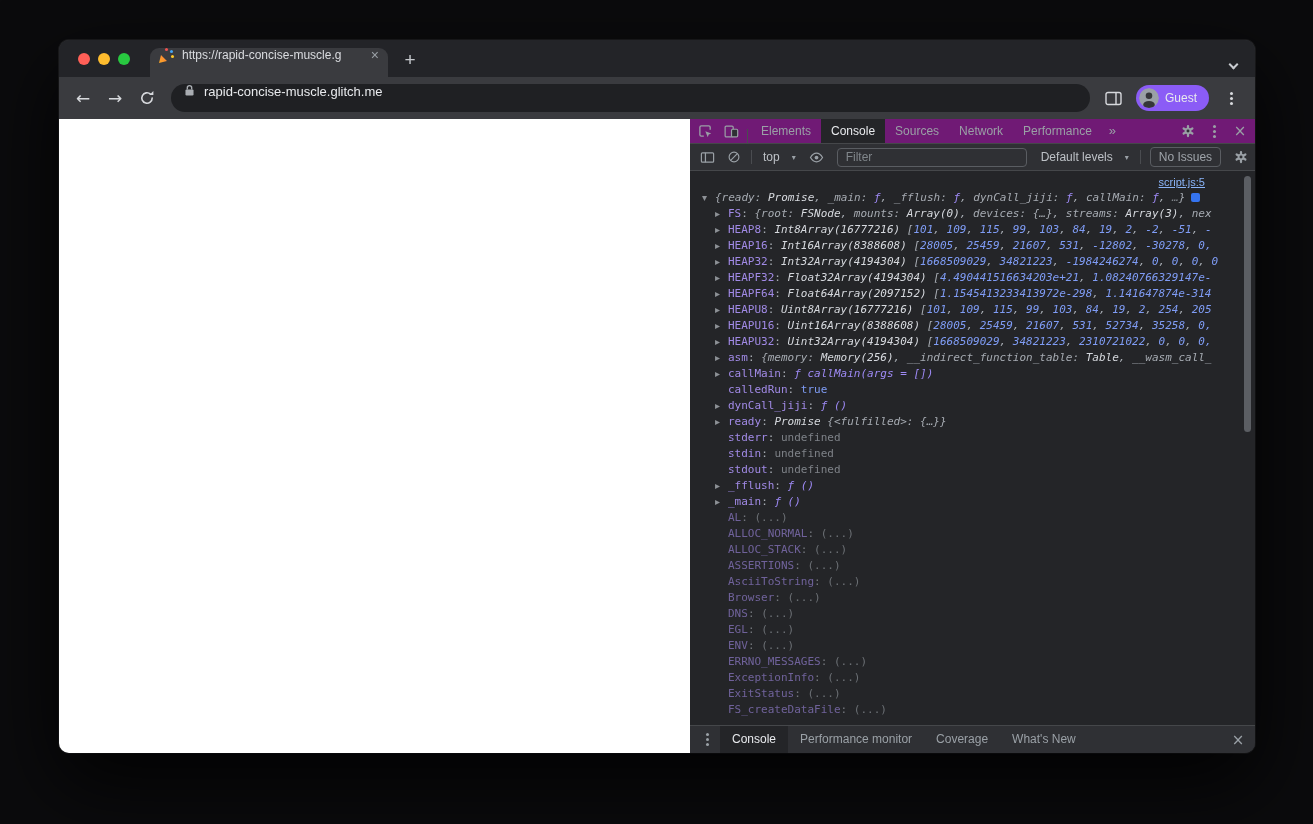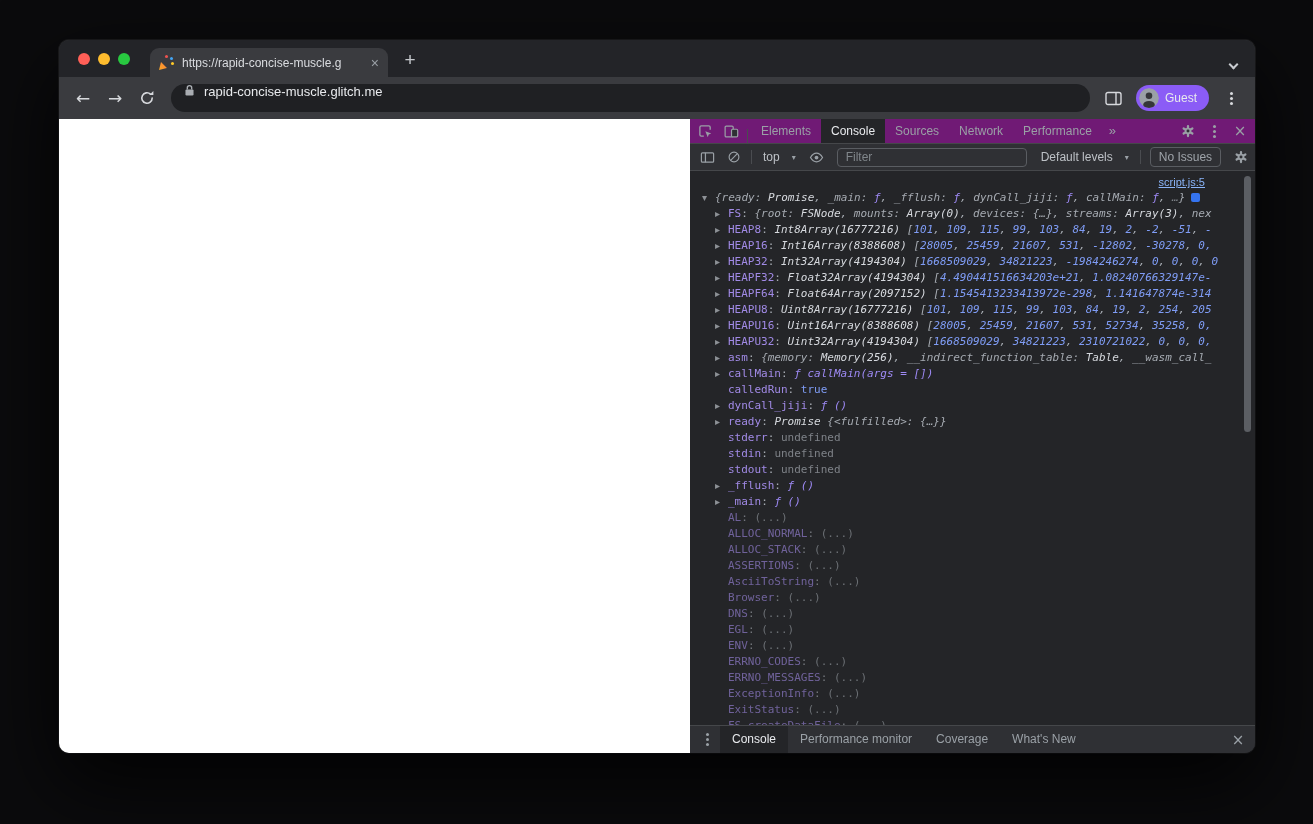--- a/index.html
+++ b/index.html
@@ -7,21 +7,21 @@
   body{background:#0b0b0d;font-family:"Liberation Sans",sans-serif;position:relative;overflow:hidden}
   .window{position:absolute;left:59px;top:40px;width:1196px;height:713px;border-radius:10px;overflow:hidden;
     background:#3a3b3f;display:flex;flex-direction:column;
     box-shadow:0 30px 80px rgba(0,0,0,.85),0 0 0 1px rgba(255,255,255,.07)}
   
   .tabstrip{height:37px;background:#232428;display:flex;align-items:flex-end;position:relative;flex:none}
   .traffic{position:absolute;left:19px;top:13px;display:flex;gap:8px}
   .tl{width:12px;height:12px;border-radius:50%}
   .tl.red{background:#ff5f57}.tl.yellow{background:#febc2e}.tl.green{background:#28c840}
   .tab{margin-left:91px;width:238px;height:29px;background:#3a3b3f;border-radius:9px 9px 0 0;
-    display:flex;align-items:center;padding:0 9px;gap:8px}
+    display:flex;padding:0 9px;gap:8px}
   .favicon{width:15px;height:15px;position:relative;flex:none}
   .favicon .cone{position:absolute;left:0;bottom:0;width:11px;height:11px;
     background:linear-gradient(45deg,#f9a825,#ff7043);clip-path:polygon(0 100%,18% 28%,72% 82%)}
   .favicon i{position:absolute;width:3px;height:3px;border-radius:50%}
   .favicon .c1{right:1px;top:2px;background:#42a5f5}
   .favicon .c2{right:6px;top:0;background:#ef5350}
   .favicon .c3{right:0;top:7px;background:#ffca28}
   .tab-title{flex:1;font-size:12px;color:#dadce0;white-space:nowrap;overflow:hidden}
   .tab-close{color:#9aa0a6;font-size:14px;line-height:14px;cursor:default}
   .newtab{margin:0 0 4px 9px;width:26px;height:26px;border:none;background:none;color:#c5c8cc;font-size:19px;line-height:24px;border-radius:50%}
@@ -263,21 +263,20 @@
             <div class="crow child"><span class="arrow">▸</span><span class="seg-k">_main</span><span class="seg-p">: </span><span class="preview"><span class="seg-f">ƒ ()</span></span></div>
             <div class="crow child dim"><span class="arrow"></span><span class="seg-k">AL</span><span class="seg-p">: </span><span class="vals"><span class="seg-g">(...)</span></span></div>
             <div class="crow child dim"><span class="arrow"></span><span class="seg-k">ALLOC_NORMAL</span><span class="seg-p">: </span><span class="vals"><span class="seg-g">(...)</span></span></div>
             <div class="crow child dim"><span class="arrow"></span><span class="seg-k">ALLOC_STACK</span><span class="seg-p">: </span><span class="vals"><span class="seg-g">(...)</span></span></div>
             <div class="crow child dim"><span class="arrow"></span><span class="seg-k">ASSERTIONS</span><span class="seg-p">: </span><span class="vals"><span class="seg-g">(...)</span></span></div>
             <div class="crow child dim"><span class="arrow"></span><span class="seg-k">AsciiToString</span><span class="seg-p">: </span><span class="vals"><span class="seg-g">(...)</span></span></div>
             <div class="crow child dim"><span class="arrow"></span><span class="seg-k">Browser</span><span class="seg-p">: </span><span class="vals"><span class="seg-g">(...)</span></span></div>
             <div class="crow child dim"><span class="arrow"></span><span class="seg-k">DNS</span><span class="seg-p">: </span><span class="vals"><span class="seg-g">(...)</span></span></div>
             <div class="crow child dim"><span class="arrow"></span><span class="seg-k">EGL</span><span class="seg-p">: </span><span class="vals"><span class="seg-g">(...)</span></span></div>
             <div class="crow child dim"><span class="arrow"></span><span class="seg-k">ENV</span><span class="seg-p">: </span><span class="vals"><span class="seg-g">(...)</span></span></div>
-            <div class="crow child dim"><span class="arrow"></span><span class="seg-k">ERRNO_CODES</span><span class="seg-p">: </span><span class="vals"><span class="seg-g">(...)</span></span></div>
             <div class="crow child dim"><span class="arrow"></span><span class="seg-k">ERRNO_MESSAGES</span><span class="seg-p">: </span><span class="vals"><span class="seg-g">(...)</span></span></div>
             <div class="crow child dim"><span class="arrow"></span><span class="seg-k">ExceptionInfo</span><span class="seg-p">: </span><span class="vals"><span class="seg-g">(...)</span></span></div>
             <div class="crow child dim"><span class="arrow"></span><span class="seg-k">ExitStatus</span><span class="seg-p">: </span><span class="vals"><span class="seg-g">(...)</span></span></div>
             <div class="crow child dim"><span class="arrow"></span><span class="seg-k">FS_createDataFile</span><span class="seg-p">: </span><span class="vals"><span class="seg-g">(...)</span></span></div>
           </div>
         <div class="scroll-thumb"></div>
       </div>
 
       <div class="dt-drawer">
         <span class="dt-iconbtn">

